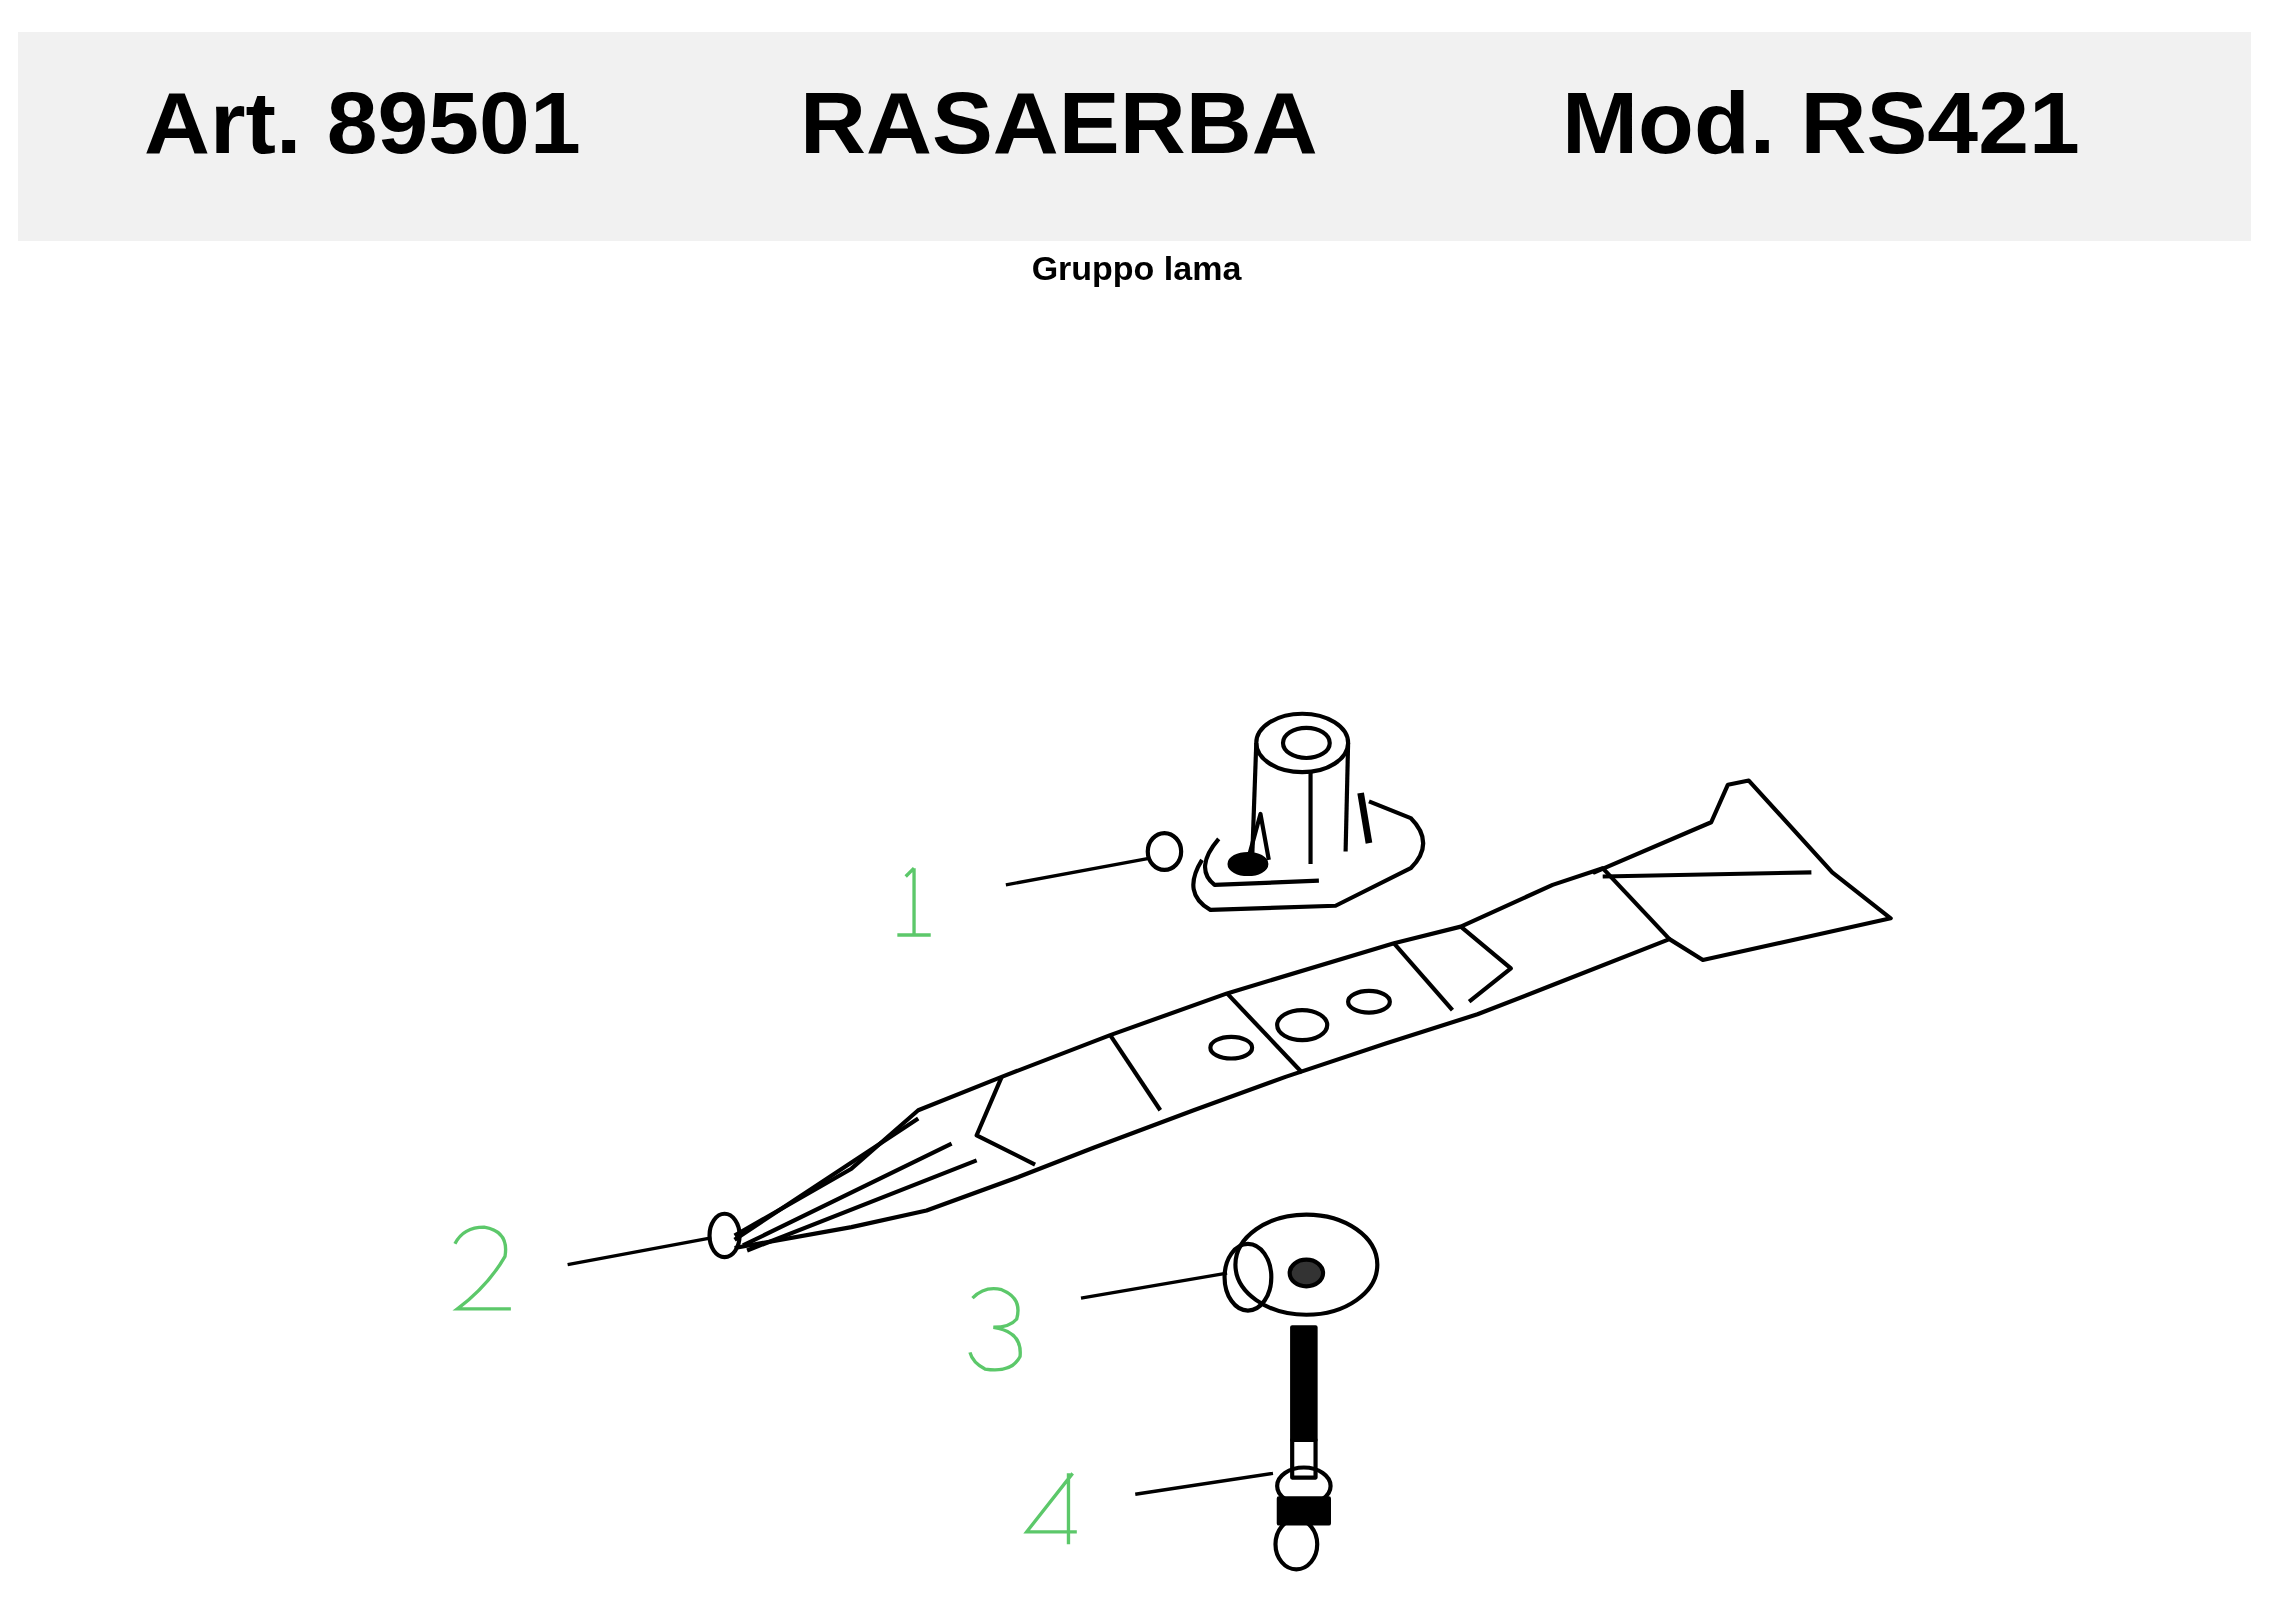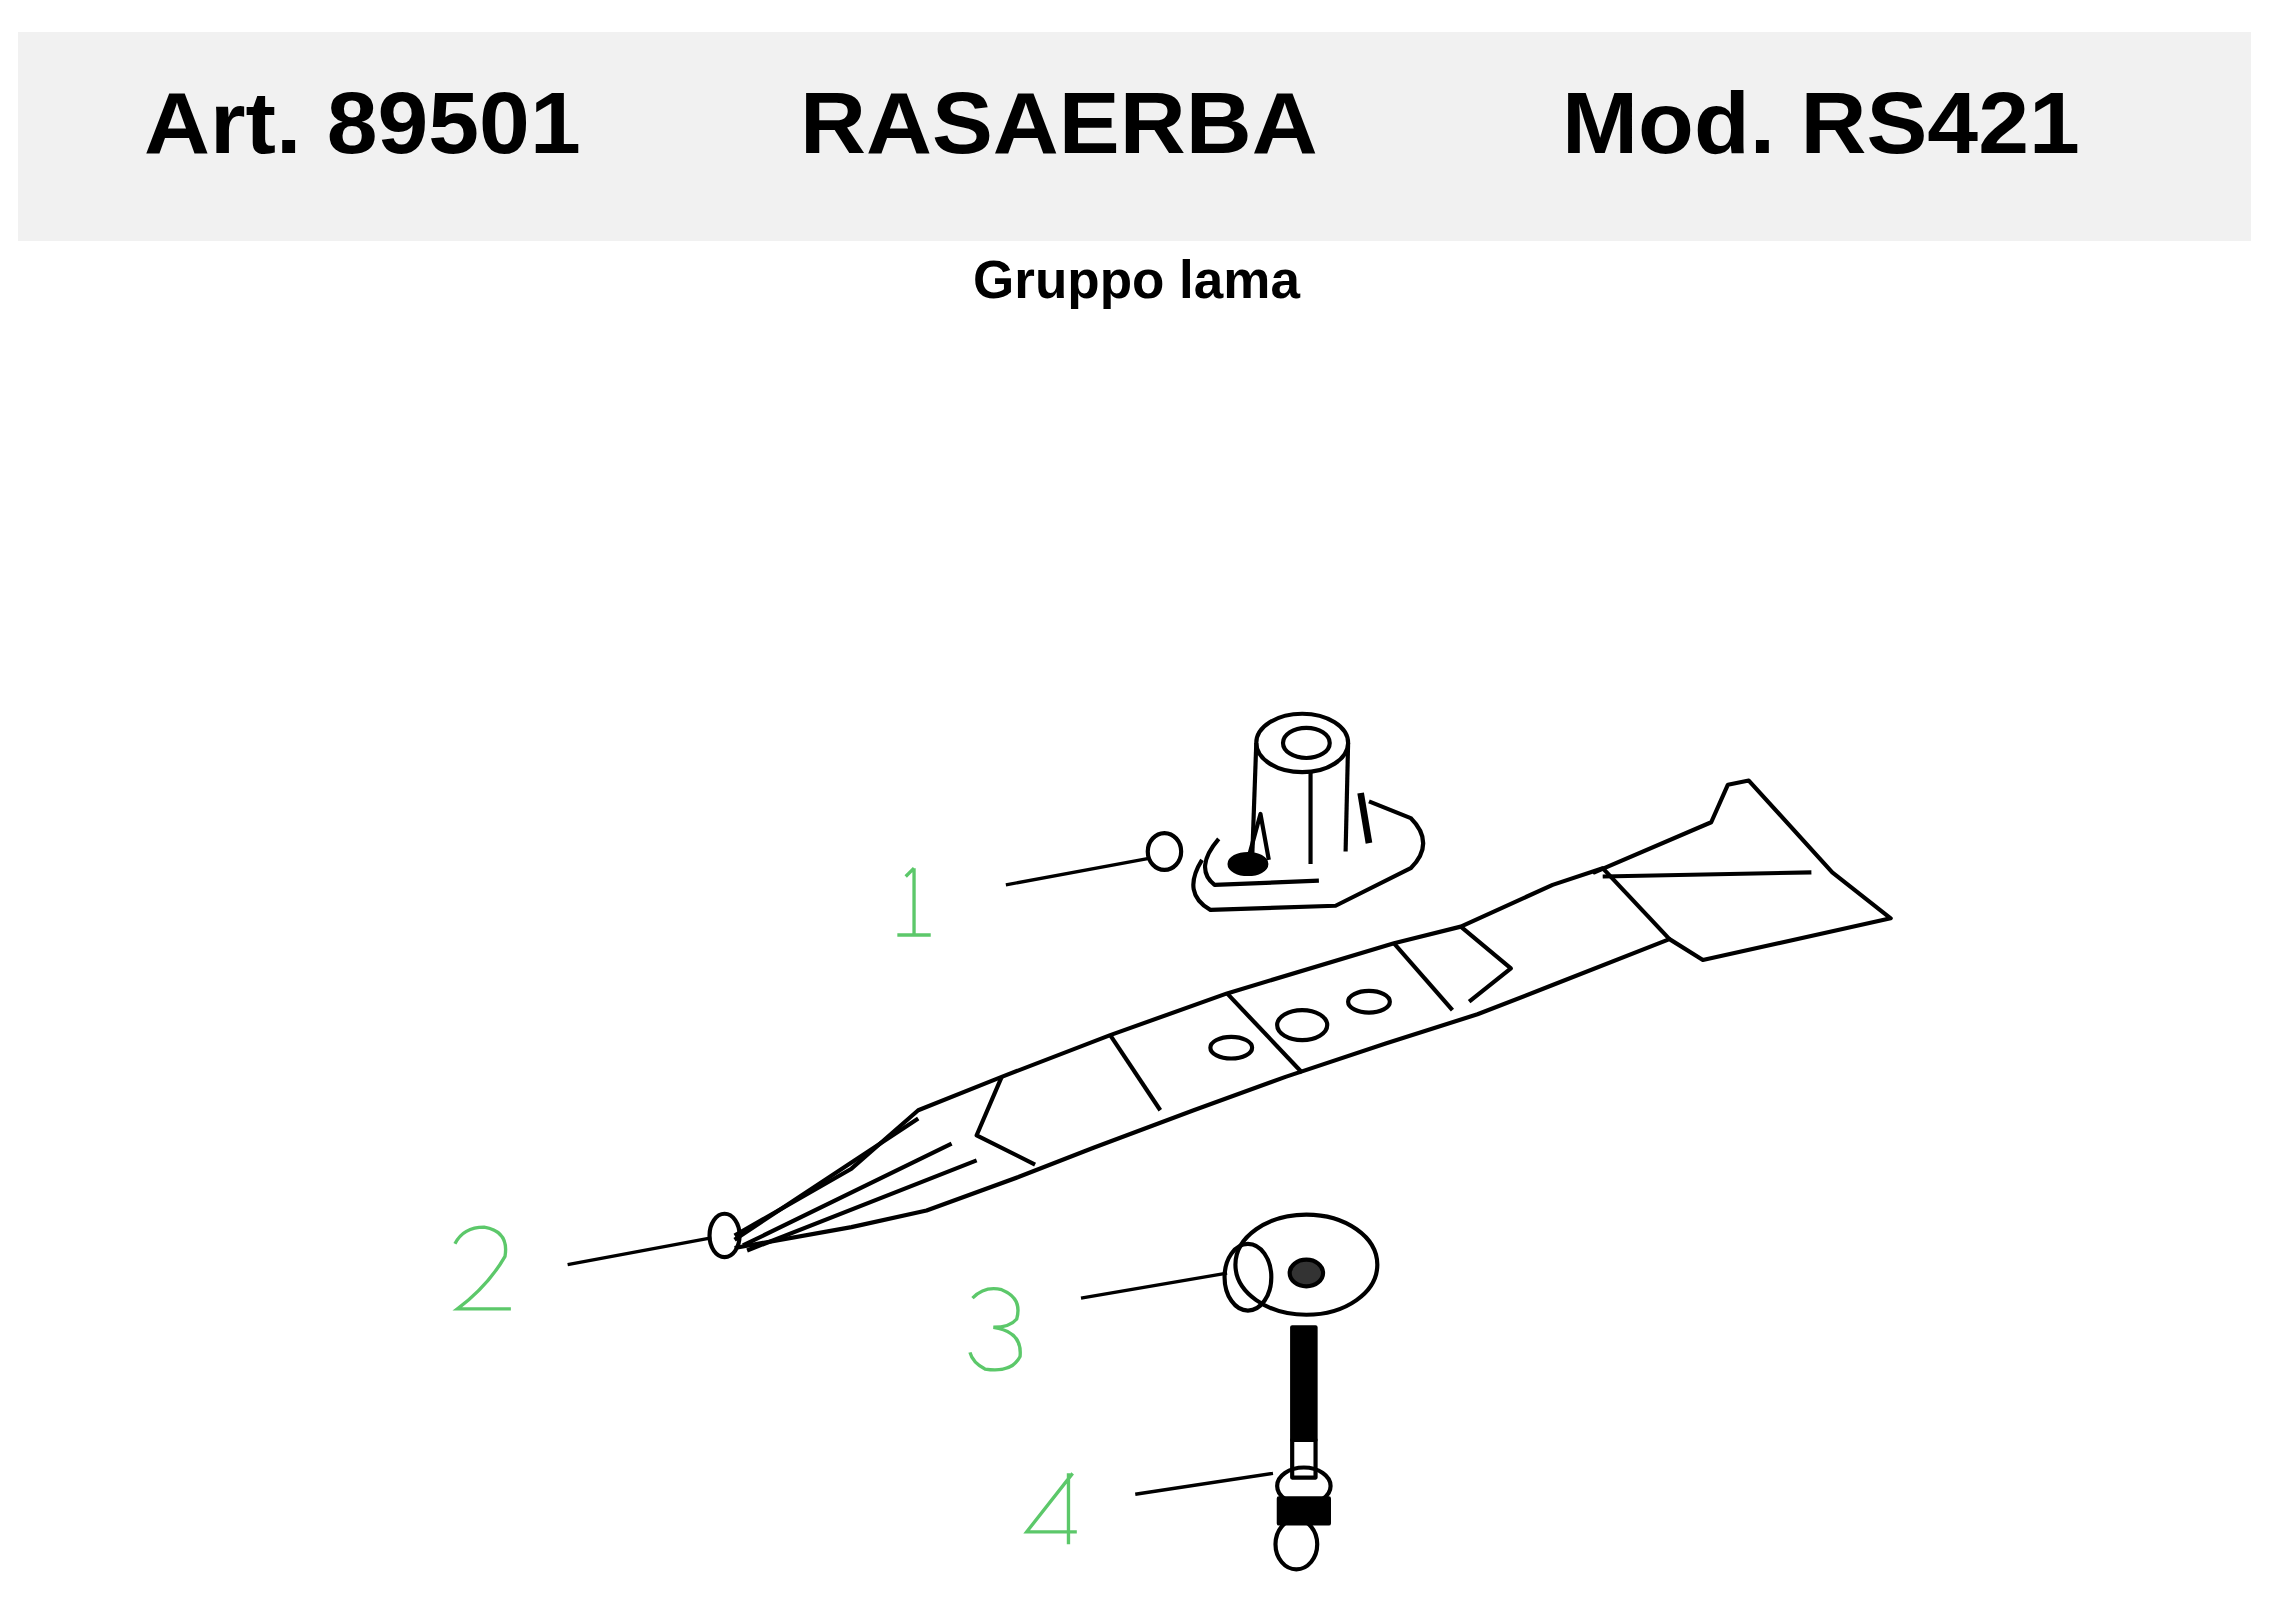--- a/index.html
+++ b/index.html
@@ -1,19 +1,19 @@
 <!DOCTYPE html>
 <html style="font-size:13.4px"><head>
 <meta charset="utf-8">
 <style>
   html, body { margin:0; padding:0; background:#ffffff; }
   body { width:2273px; height:1617px; position:relative; overflow:hidden; font-family:"Liberation Sans", sans-serif; }
   .header-band { position:absolute; left:17.5px; top:32px; width:2233px; height:209px; background:#f1f1f1; }
   .hdr-text { position:absolute; top:79px; font-weight:bold; font-size:87px; color:#000; line-height:1; white-space:nowrap; transform:scaleX(1.05); transform-origin:left top; }
-  .subtitle { position:absolute; top:249px; left:0; width:2273px; text-align:center; font-weight:bold; font-size:53px; color:#000; }
+  .subtitle { position:absolute; top:249px; left:0; width:2273px; text-align:center; font-weight:bold; font-size:34px; color:#000; }
   svg.diagram { position:absolute; left:0; top:0; }
   .callout { font-family:"DejaVu Sans Mono", monospace; fill:none; }
 </style>
 </head>
 <body>
 
 <div class="header-band"></div>
 <div class="hdr-text" style="left:144px;">Art. 89501</div>
 <div class="hdr-text" style="left:800px;">RASAERBA</div>
 <div class="hdr-text" style="left:1562px;">Mod. RS421</div>

